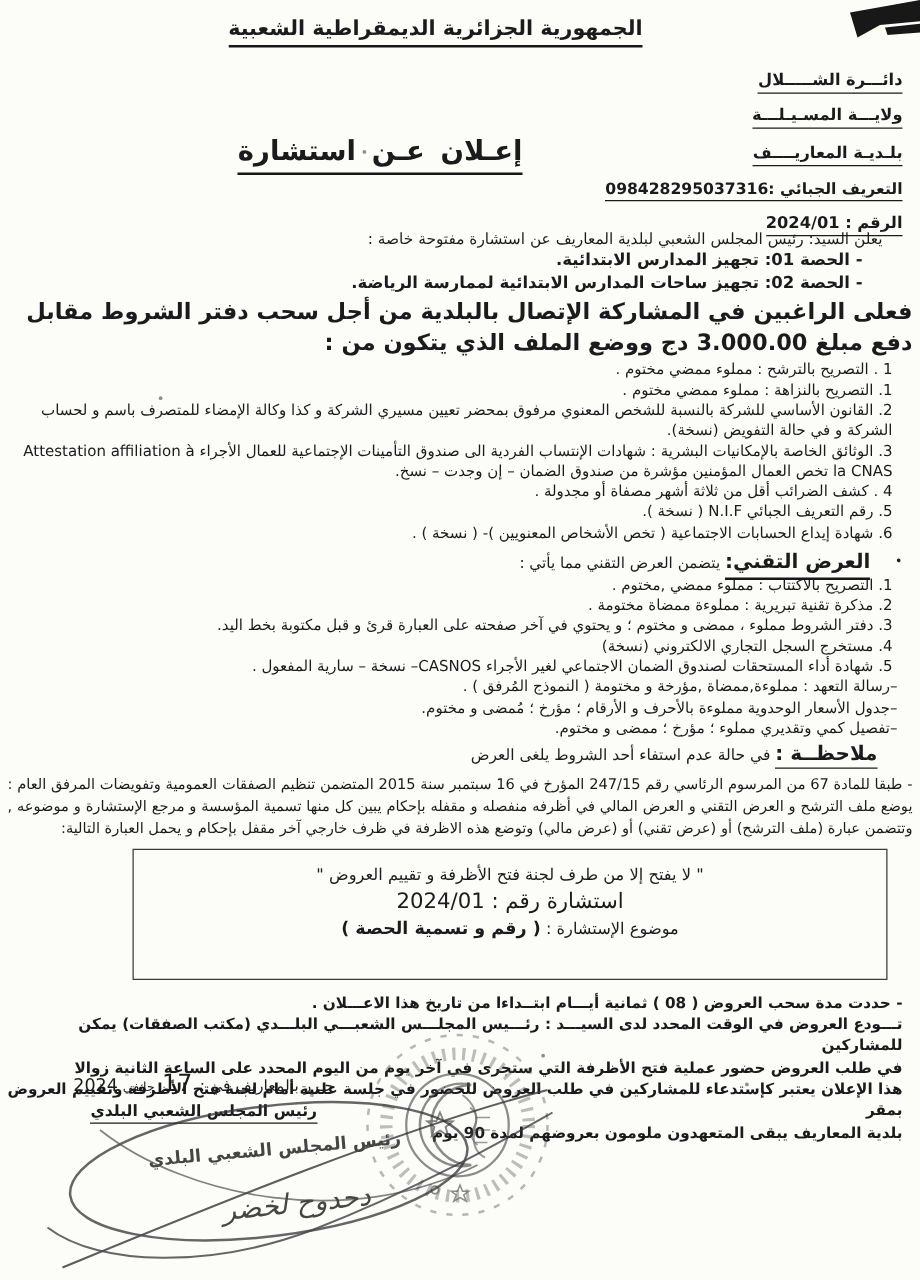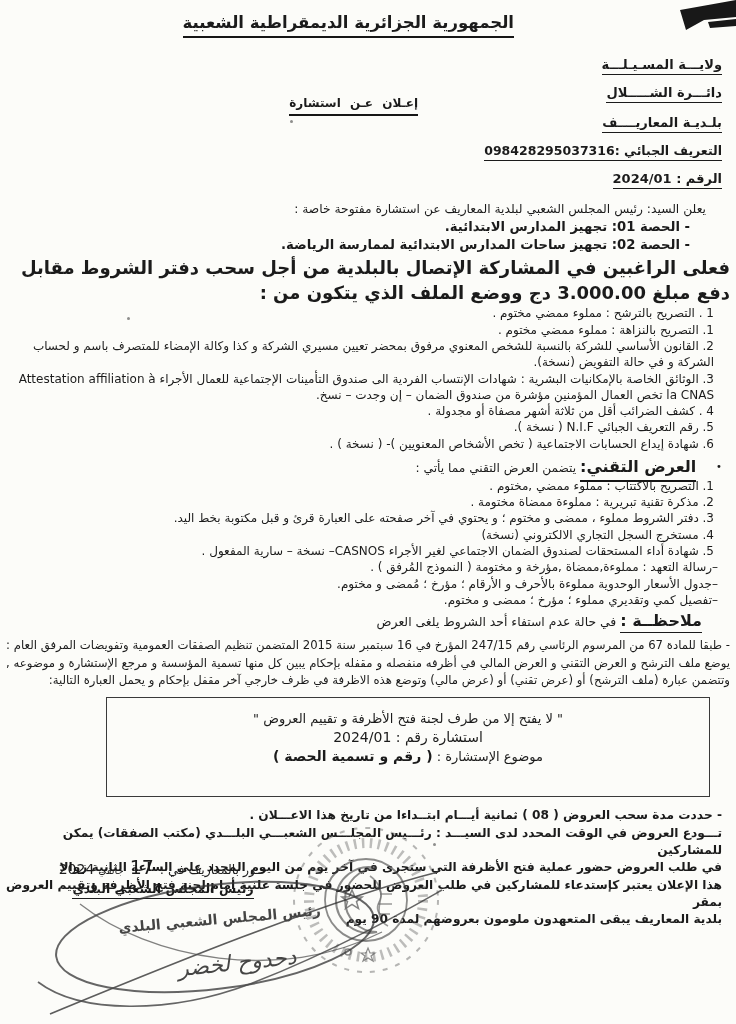--- a/index.html
+++ b/index.html
@@ -10,37 +10,37 @@
     font-family:"DejaVu Sans", sans-serif; color:#1b1b1b;
   }
   .u  { border-bottom:1.5px solid #1b1b1b; padding-bottom:2px; }
   .u2 { border-bottom:2px solid #161616; padding-bottom:4px; }
 
   .republic { position:absolute; top:13px; right:222px; font-size:16.5px; font-weight:bold; }
   .hdr { position:absolute; top:57px; right:14px; text-align:right; font-weight:bold; font-size:13px; }
   .hdr .hf { margin-bottom:13px; }
   .hf-commune { margin-top:15px; }
   .hf-tax { font-size:12.5px;text-align:center; }
-  .ann-title { position:absolute; top:96px; right:318px; font-size:12px; font-weight:bold; word-spacing:5px; }
-
-  .body { position:absolute; top:201px; right:6px; left:6px; font-size:12px; line-height:1.36; text-align:right; }
+  .ann-title { position:absolute; top:109px; right:318px; font-size:22px; font-weight:bold; word-spacing:5px; }
+
+  .body { position:absolute; top:183px; right:6px; left:6px; font-size:12px; line-height:1.36; text-align:right; }
   .intro { padding-right:24px; font-size:12.3px; }
   .lot   { padding-right:40px; font-size:13.2px; font-weight:bold; line-height:1.35; }
   .part  { font-weight:bold; font-size:18px; margin-top:3px; }
   .items .item { padding-right:16px; }
   .tech-head { margin-top:4px; padding-right:8px; font-size:12.2px; }
   .tech-head .bullet { margin-left:16px; font-size:10px; vertical-align:2px; }
   .hd { font-weight:bold; font-size:16px; }
   .fin-head { margin-top:3px; padding-right:4px; }
   .fin-items .item { padding-right:12px; }
   .note { padding-right:28px; margin-top:2px; font-size:12.4px; }
   .decree { margin-top:5px; text-align:justify; font-size:11.7px; line-height:1.5; }
   .env-box { width:604px; margin:7px 20px 10px auto; border:1.6px solid #3a3a3a; text-align:center; padding:12px 10px 30px; }
   .eb1 { font-size:13px; }
-  .eb2 { font-size:14px; margin-top:1px; }
+  .eb2 { font-size:17px; margin-top:1px; }
   .eb3 { font-size:13px; }
   .eb3 b { font-size:14px; }
   .closing { margin-top:10px; font-weight:bold; }
   .closing .close-line { padding-right:8px; font-size:12.2px; line-height:1.42; }
 
   .sig-block { position:absolute; top:856px; right:420px; width:306px; text-align:center; }
   .date-line { font-size:12.5px; font-weight:normal; white-space:nowrap; }
   .date-line .day { font-size:19px; padding:0 2px; }
   .date-line .month { font-size:10px; }
   .date-line .year { font-size:14px; }
@@ -59,22 +59,22 @@
   <svg class="corner-artifact" width="62" height="34" viewBox="0 0 62 34">
     <polygon points="6,10 62,0 62,17 30,20 12,30" fill="#181818"></polygon>
     <polygon points="34,22 62,19 62,26 36,28" fill="#181818"></polygon>
   </svg>
 
   <div class="republic">
     <span class="u2">الجمهورية الجزائرية الديمقراطية الشعبية</span>
   </div>
 
   <div class="hdr">
+    <div class="hf"><span class="u">دائـــرة الشـــــلال</span></div>
     <div class="hf"><span class="u">ولايـــة المسـيـلـــة</span></div>
-    <div class="hf"><span class="u">دائـــرة الشـــــلال</span></div>
     <div class="hf hf-commune"><span class="u">بلـديـة المعاريــــف</span></div>
     <div class="hf hf-tax">
       <span class="u"><span>التعريف الجبائي :</span><span>098428295037316</span></span>
     </div>
     <div class="hf">
       <span class="u"><span>الرقم :</span> <span>2024/01</span></span>
     </div>
   </div>
 
   <div class="ann-title">

